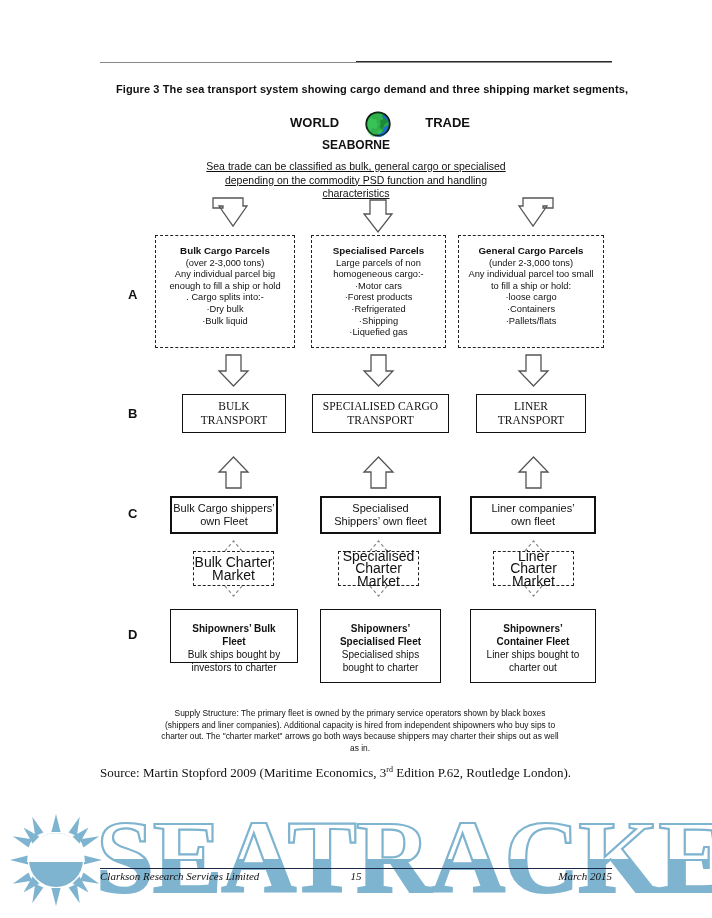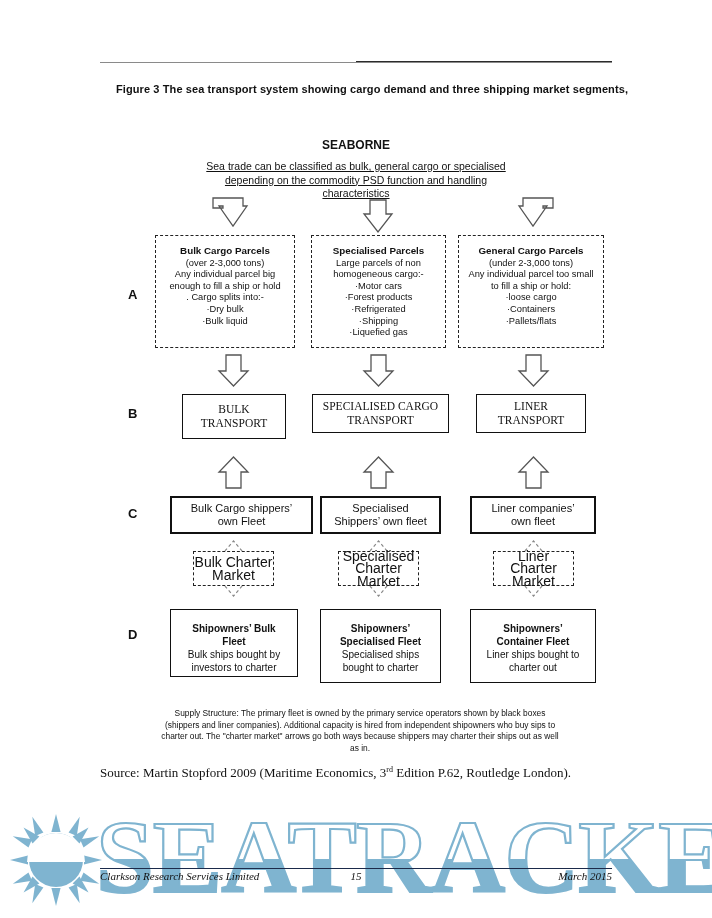--- a/index.html
+++ b/index.html
@@ -83,20 +83,34 @@
 </head>
 <body>
 
 <div class="page">
 
   <div class="hdr-rule"></div>
   <div class="hdr-rule2"></div>
 
   <div class="figtitle">Figure 3 The sea transport system showing cargo demand and three shipping market segments,</div>
 
+  <div class="wt">
+    <div class="wt-l">WORLD</div>
+    <div class="globe">
+      <svg viewBox="0 0 30 28" width="30" height="28">
+        <circle cx="15" cy="14" r="12.6" fill="#000"></circle>
+        <circle cx="15" cy="14" r="11.4" fill="#2fb14a"></circle>
+        <path d="M15 2.6a11.4 11.4 0 0 1 11.3 10c-1.6-1-3.4.6-4.6 2.2-1.3 1.7-1 4.3-2.6 5.4-1.5 1-3.4-.5-4.3 1.1-.7 1.2.3 2.6-.5 3.6-2.8-.3-5.3-1.8-7-3.9 1.4-.6 1-2.5 2.3-3 1.6-.6 2.2 1.7 3.6 1 1.3-.7.2-2.8 1.2-3.8.9-.9 2.5.2 3.2-.9.7-1.1-1-2.4-.4-3.6.6-1.2 2.6-.6 3-1.9.3-1.1-1.4-1.8-1.2-3 .1-1 1.1-1.6 1.8-2.4a11.4 11.4 0 0 0-5.8-.8z" fill="#1f8a36"></path>
+        <path d="M20.4 4.2c2.1 1.1 3.9 2.9 4.9 5.1.8 1.8.5 3.9-.7 5.4-1 1.3-2.8 1.6-3.7 3-.9 1.4-.4 3.4-1.6 4.5-1.1 1-2.9.4-3.8 1.6-.7.9-.3 2.3-1.1 3.1 3.4.2 6.8-1.3 8.9-4 2.3-2.9 2.9-7 1.5-10.4-1-2.6-3-4.7-5.6-5.8z" fill="#1f6fd0"></path>
+        <path d="M8.4 5.6c1 1 .1 2.7 1.2 3.5 1.2.9 2.9-.5 3.9.6.9 1-.5 2.6.3 3.7.8 1 2.5.2 3.1 1.3.5 1-.7 2.3-.1 3.2.6 1 2.3.5 2.7 1.6-1.3 1.2-1 3.5-2.6 4.4-1.4.8-3-.7-4.3.2-1.1.8-.7 2.6-1.9 3.2a11.4 11.4 0 0 1-7.1-10.4c0-4.2 2.3-7.9 5.8-9.8z" fill="#3fcf63" opacity=".55"></path>
+        <circle cx="15" cy="14" r="11.4" fill="none" stroke="#0b2b12" stroke-width="1.1"></circle>
+      </svg>
+    </div>
+    <div class="wt-r">TRADE</div>
+  </div>
   <div class="seaborne">SEABORNE</div>
   <div class="blurb">Sea trade can be classified as bulk, general cargo or specialised depending on the commodity PSD function and handling characteristics</div>
 
   <svg class="svgl" viewBox="0 0 712 918">
     <g fill="#ffffff" stroke="#555555" stroke-width="1.3" stroke-linejoin="miter">
 
       <path d="M213 198 L243 198 L243 206 L247 206 L233 226 L219 206 L223 206 L223 208 L213 208 Z"></path>
 
       <path d="M370 200 L386 200 L386 214 L392 214 L378 232 L364 214 L370 214 Z"></path>
 
@@ -154,40 +168,40 @@
   <div class="box dash bxA" style="left:458px;top:235px;width:146px;height:113px;">
     <div><b>General Cargo Parcels</b></div>
     <div>(under 2-3,000 tons)</div>
     <div>Any individual parcel too small</div>
     <div>to fill a ship or hold:</div>
     <div class="li">·loose cargo</div>
     <div class="li">·Containers</div>
     <div class="li">·Pallets/flats</div>
   </div>
 
-  <div class="box solid1 bxB" style="left:182px;top:394px;width:104px;height:45px;">
+  <div class="box solid1 bxB" style="left:182px;top:394px;width:104px;height:39px;">
     <div>
       <div>BULK</div>
       <div>TRANSPORT</div>
     </div>
   </div>
   <div class="box solid1 bxB" style="left:312px;top:394px;width:137px;height:39px;">
     <div>
       <div>SPECIALISED CARGO</div>
       <div>TRANSPORT</div>
     </div>
   </div>
   <div class="box solid1 bxB" style="left:476px;top:394px;width:110px;height:39px;">
     <div>
       <div>LINER</div>
       <div>TRANSPORT</div>
     </div>
   </div>
 
-  <div class="box solid2 bxC" style="left:170px;top:496px;width:143px;height:38px;">
+  <div class="box solid2 bxC" style="left:170px;top:496px;width:108px;height:38px;">
     <div>
       <div>Bulk Cargo shippers’</div>
       <div>own Fleet</div>
     </div>
   </div>
   <div class="box solid2 bxC" style="left:320px;top:496px;width:121px;height:38px;">
     <div>
       <div>Specialised</div>
       <div>Shippers’ own fleet</div>
     </div>
@@ -211,21 +225,21 @@
       <div>Charter Market</div>
     </div>
   </div>
   <div class="box dash bxM" style="left:493px;top:551px;width:81px;height:35px;">
     <div>
       <div>Liner Charter</div>
       <div>Market</div>
     </div>
   </div>
 
-  <div class="box solid1 bxD" style="left:170px;top:609px;width:128px;height:68px;">
+  <div class="box solid1 bxD" style="left:170px;top:609px;width:128px;height:54px;">
     <div><b>Shipowners’ Bulk</b></div>
     <div><b>Fleet</b></div>
     <div>Bulk ships bought by</div>
     <div>investors to charter</div>
   </div>
   <div class="box solid1 bxD" style="left:320px;top:609px;width:121px;height:74px;">
     <div><b>Shipowners’</b></div>
     <div><b>Specialised Fleet</b></div>
     <div>Specialised ships</div>
     <div>bought to charter</div>

